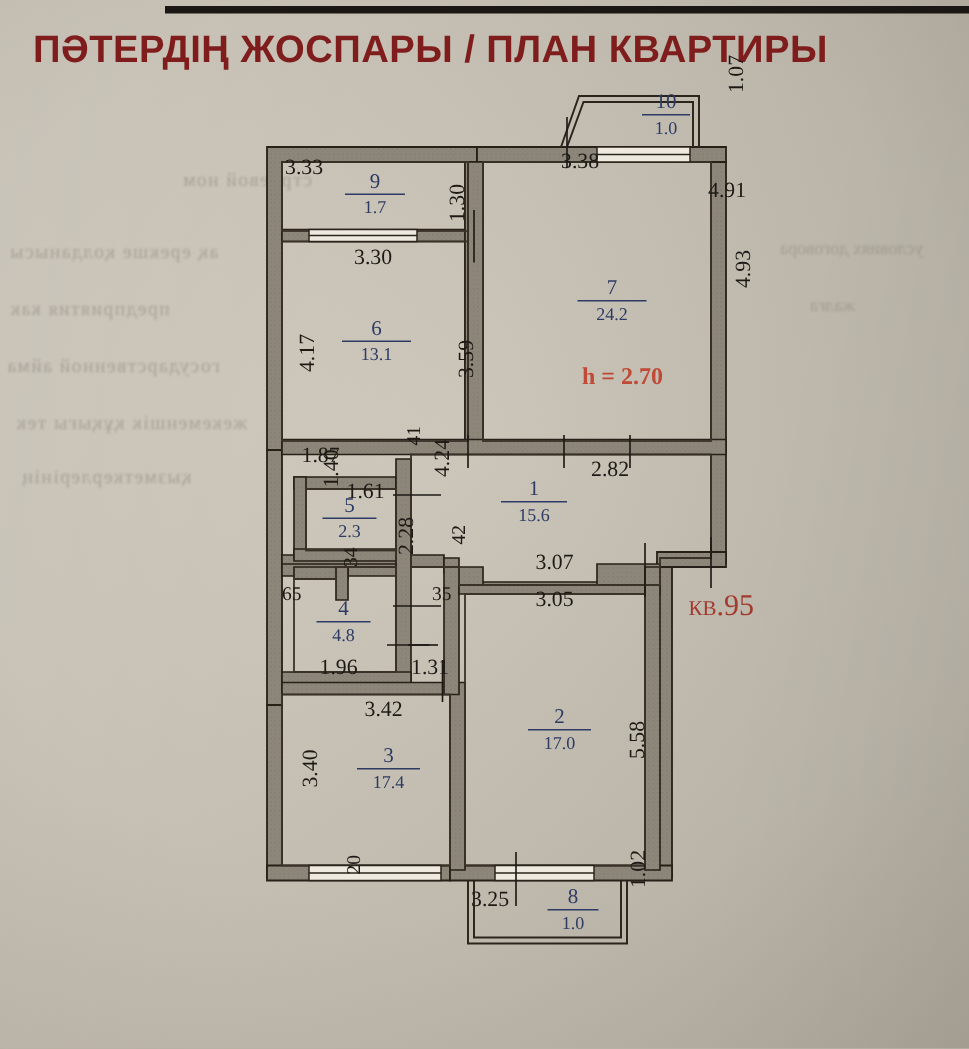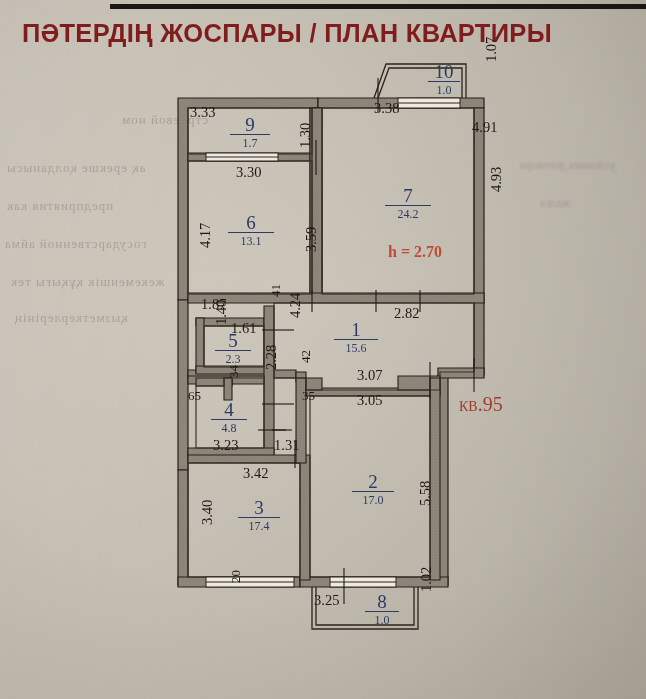--- a/index.html
+++ b/index.html
@@ -62,21 +62,21 @@
 
   
   .rm{
     position:absolute;
     color:#2c3a64;
     font-family:"Liberation Serif", serif;
     text-align:center;
     line-height:1.0;
     white-space:nowrap;
   }
-  .rm .n{font-size:19px;display:block;}
+  .rm .n{font-size:14px;display:block;}
   .rm .a{font-size:12px;display:block;border-top:1.3px solid #2c3a64;padding-top:2px;}
 
   .dim{
     position:absolute;
     color:#1d1a16;
     font-family:"Liberation Serif", serif;
     font-size:14.5px;
     white-space:nowrap;
   }
   .dim.v{transform-origin:0 0;transform:rotate(-90deg);}
@@ -309,25 +309,25 @@
 <div class="dim v" style="left:488px;top:192px;">4.93</div>
 <div class="dim" style="left:394px;top:305px;">2.82</div>
 
 <div class="dim v" style="left:213px;top:325px;">1.40</div>
 <div class="dim" style="left:231px;top:320px;">1.61</div>
 <div class="dim v" style="left:287px;top:318px;">4.24</div>
 <div class="dim v sm" style="left:268px;top:297px;">41</div>
 <div class="dim v" style="left:263px;top:370px;">2.28</div>
 <div class="dim v sm" style="left:226px;top:378px;">34</div>
 <div class="dim sm" style="left:188px;top:388px;">65</div>
-<div class="dim" style="left:213px;top:437px;">3.23</div>
+<div class="dim" style="left:213px;top:437px;">1.96</div>
 <div class="dim" style="left:274px;top:437px;">1.31</div>
 
 <div class="dim v sm" style="left:298px;top:363px;">42</div>
-<div class="dim sm" style="left:302px;top:388px;">35</div>
+<div class="dim sm" style="left:288px;top:388px;">35</div>
 <div class="dim" style="left:357px;top:367px;">3.07</div>
 <div class="dim" style="left:357px;top:392px;">3.05</div>
 
 <div class="dim" style="left:243px;top:465px;">3.42</div>
 <div class="dim v" style="left:199px;top:525px;">3.40</div>
 <div class="dim v sm" style="left:228px;top:583px;">20</div>
 <div class="dim v" style="left:417px;top:506px;">5.58</div>
 <div class="dim" style="left:314px;top:592px;">3.25</div>
 <div class="dim v" style="left:418px;top:592px;">1.02</div>
 

